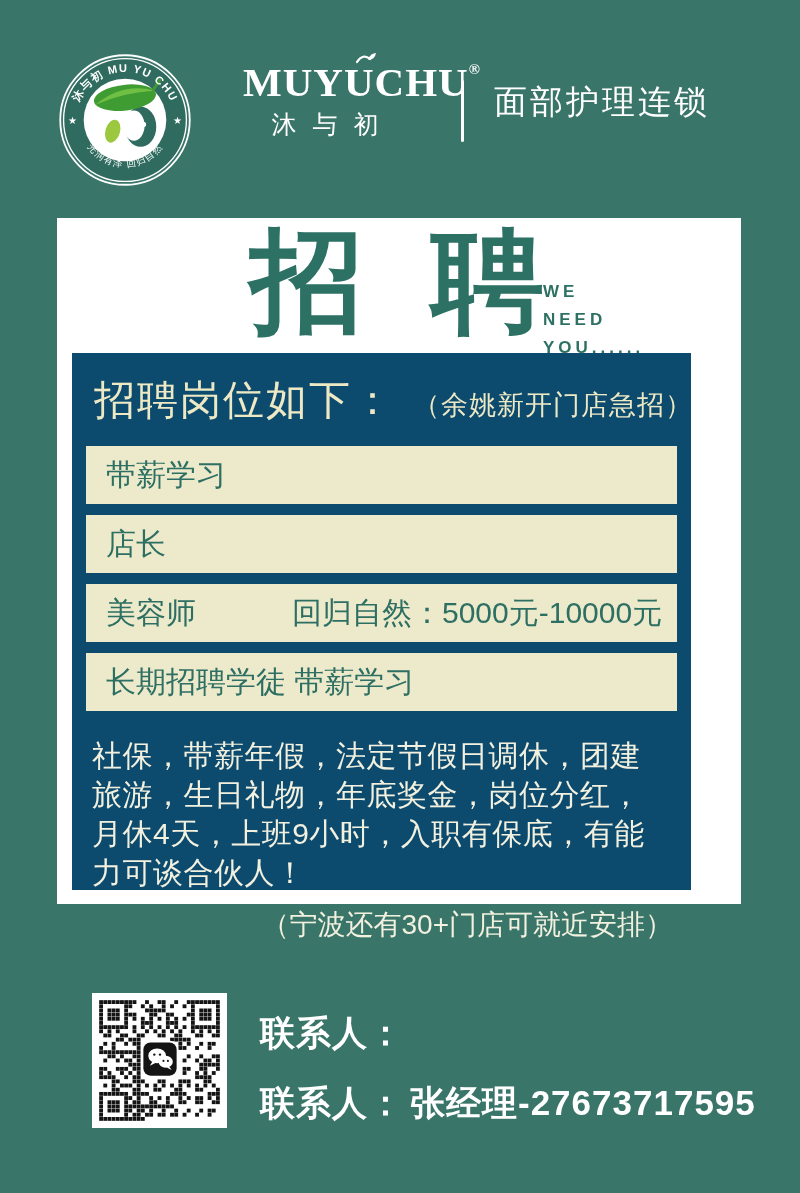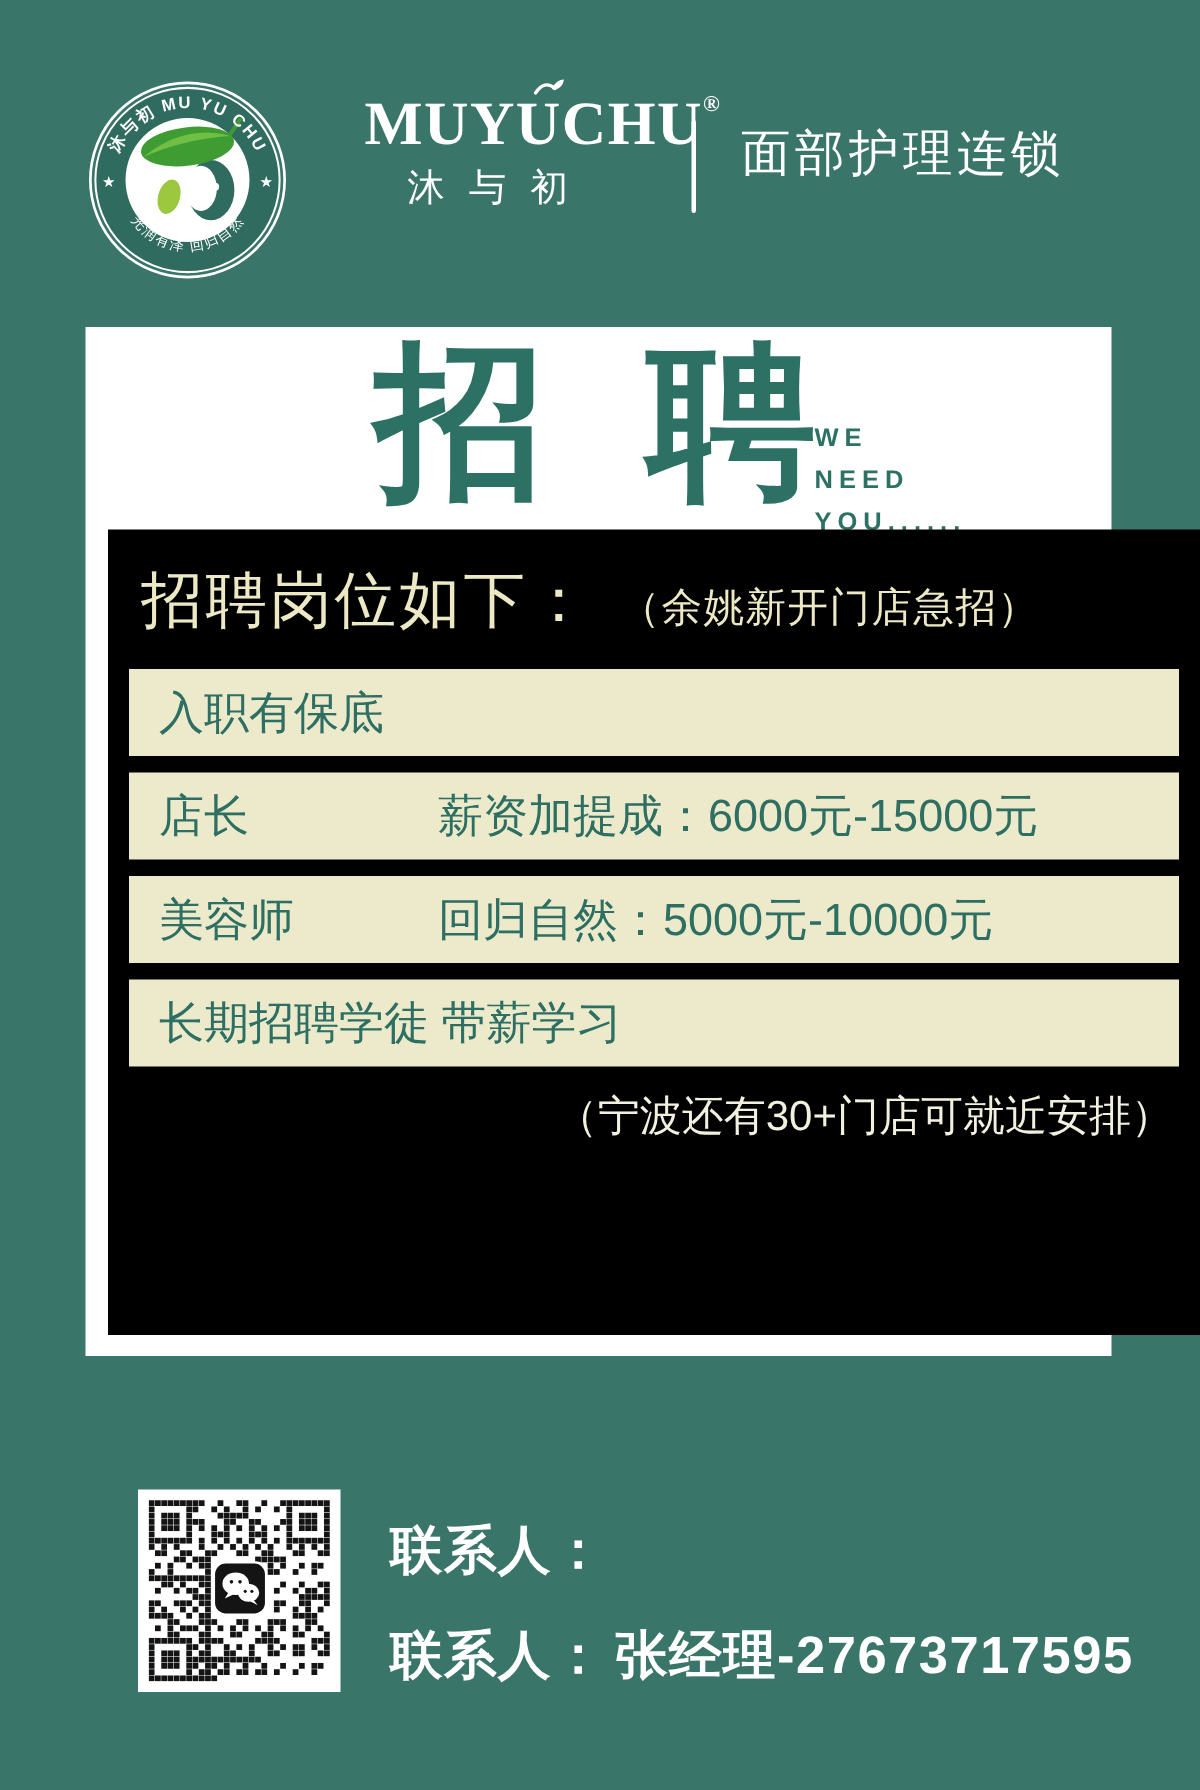--- a/index.html
+++ b/index.html
@@ -42,22 +42,22 @@
     font-weight:bold;color:#2C7164;
   }
   .title-char.c1{left:193px;}
   .title-char.c2{left:374px;}
   .title-en{
     position:absolute;left:486px;top:60px;color:#2C7164;
     font-size:17px;font-weight:bold;letter-spacing:4px;line-height:28px;
   }
 
   .inner{
-    position:absolute;left:15px;top:135px;width:728px;height:537px;
-    background:#000000;box-sizing:border-box;padding:12px 14px 0 14px;
+    position:absolute;left:15px;top:135px;width:619px;height:537px;
+    background:#0c4a6e;box-sizing:border-box;padding:12px 14px 0 14px;
   }
   .jobs-heading-row{
     display:flex;align-items:baseline;gap:18px;
     margin:8px 0 18px 8px;color:#EDE9C5;white-space:nowrap;
   }
   .jobs-heading{font-size:41px;letter-spacing:2px;}
   .jobs-heading-note{font-size:27px;letter-spacing:1px;}
   .job-row{
     height:58px;background:#EDEACB;margin-bottom:11px;
     display:flex;align-items:center;padding:0 20px;
@@ -149,34 +149,34 @@
     <div>YOU......</div>
   </div>
 
   <div class="inner">
     <div class="jobs-heading-row">
       <span class="jobs-heading">招聘岗位如下：</span>
       <span class="jobs-heading-note">（余姚新开门店急招）</span>
     </div>
 
     <div class="job-row">
-      <span class="job-title">入职有保底</span>
+      <span class="job-title">带薪学习</span>
     </div>
     <div class="job-row">
       <span class="job-title">店长</span>
-      <span class="job-salary">薪资加提成：6000元-15000元</span>
     </div>
     <div class="job-row">
       <span class="job-title">美容师</span>
       <span class="job-salary">回归自然：5000元-10000元</span>
     </div>
     <div class="job-row">
       <span class="job-title wide">长期招聘学徒 带薪学习</span>
     </div>
 
+    <div class="benefits">社保，带薪年假，法定节假日调休，团建旅游，生日礼物，年底奖金，岗位分红，月休4天，上班9小时，入职有保底，有能力可谈合伙人！</div>
     <div class="jobs-note">（宁波还有30+门店可就近安排）</div>
   </div>
 </div>
 
 <div class="abs qr">
   <svg class="modules" viewBox="0 0 29 29">
       <g fill="#141414">
         <rect x="0.04" y="0.04" width="0.92" height="0.92"></rect>
         <rect x="1.04" y="0.04" width="0.92" height="0.92"></rect>
         <rect x="2.04" y="0.04" width="0.92" height="0.92"></rect>

